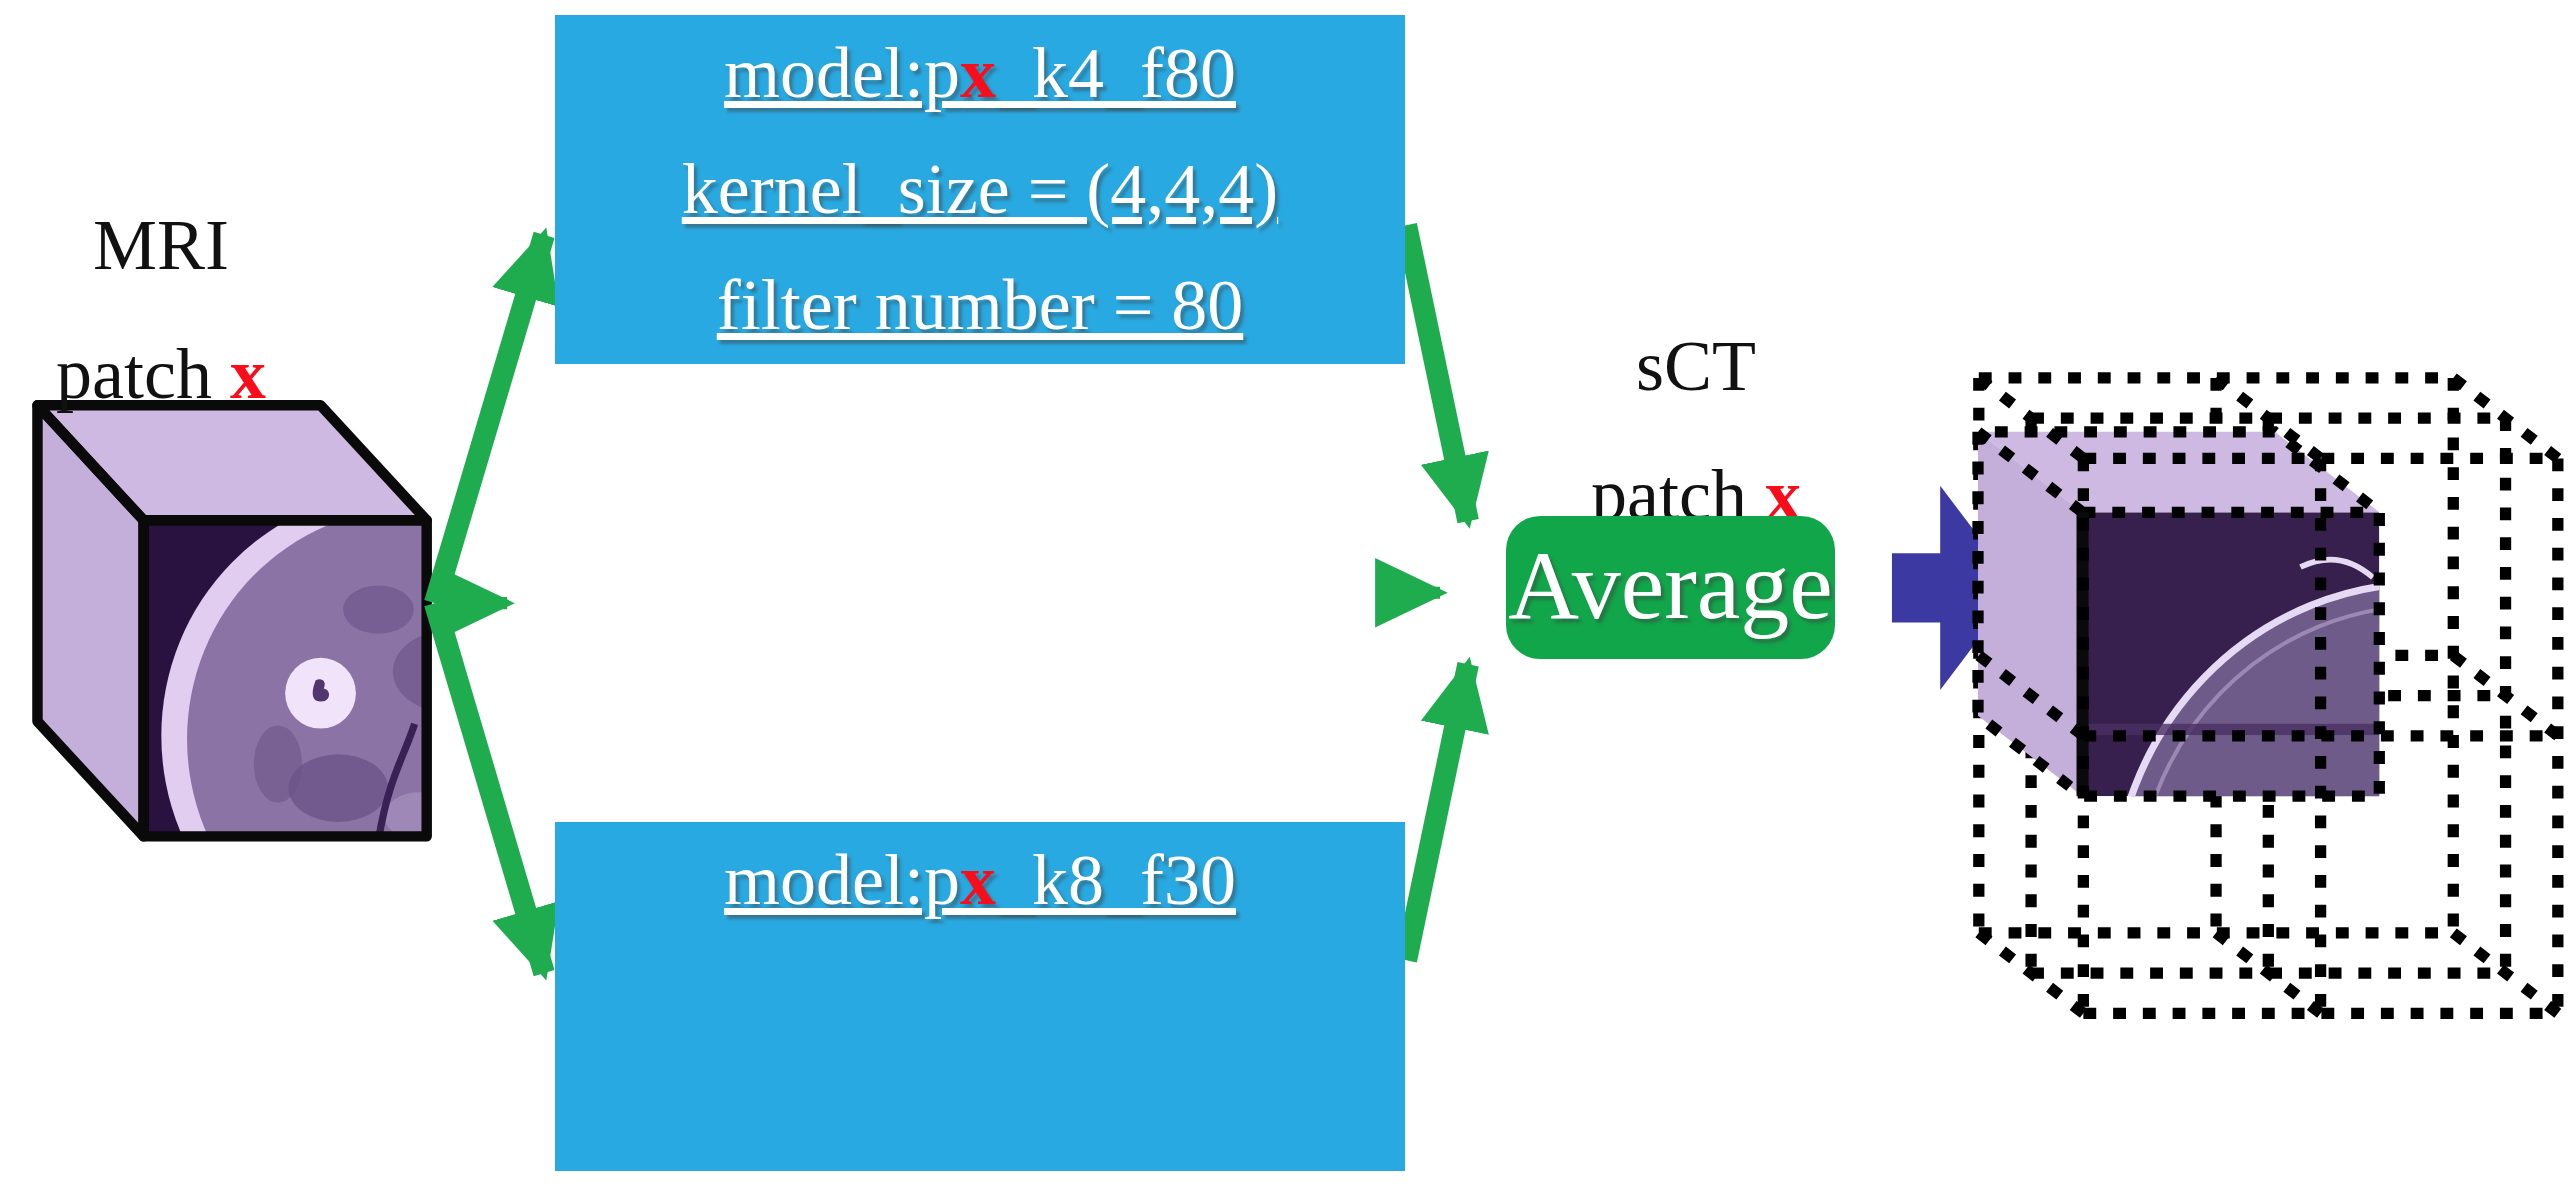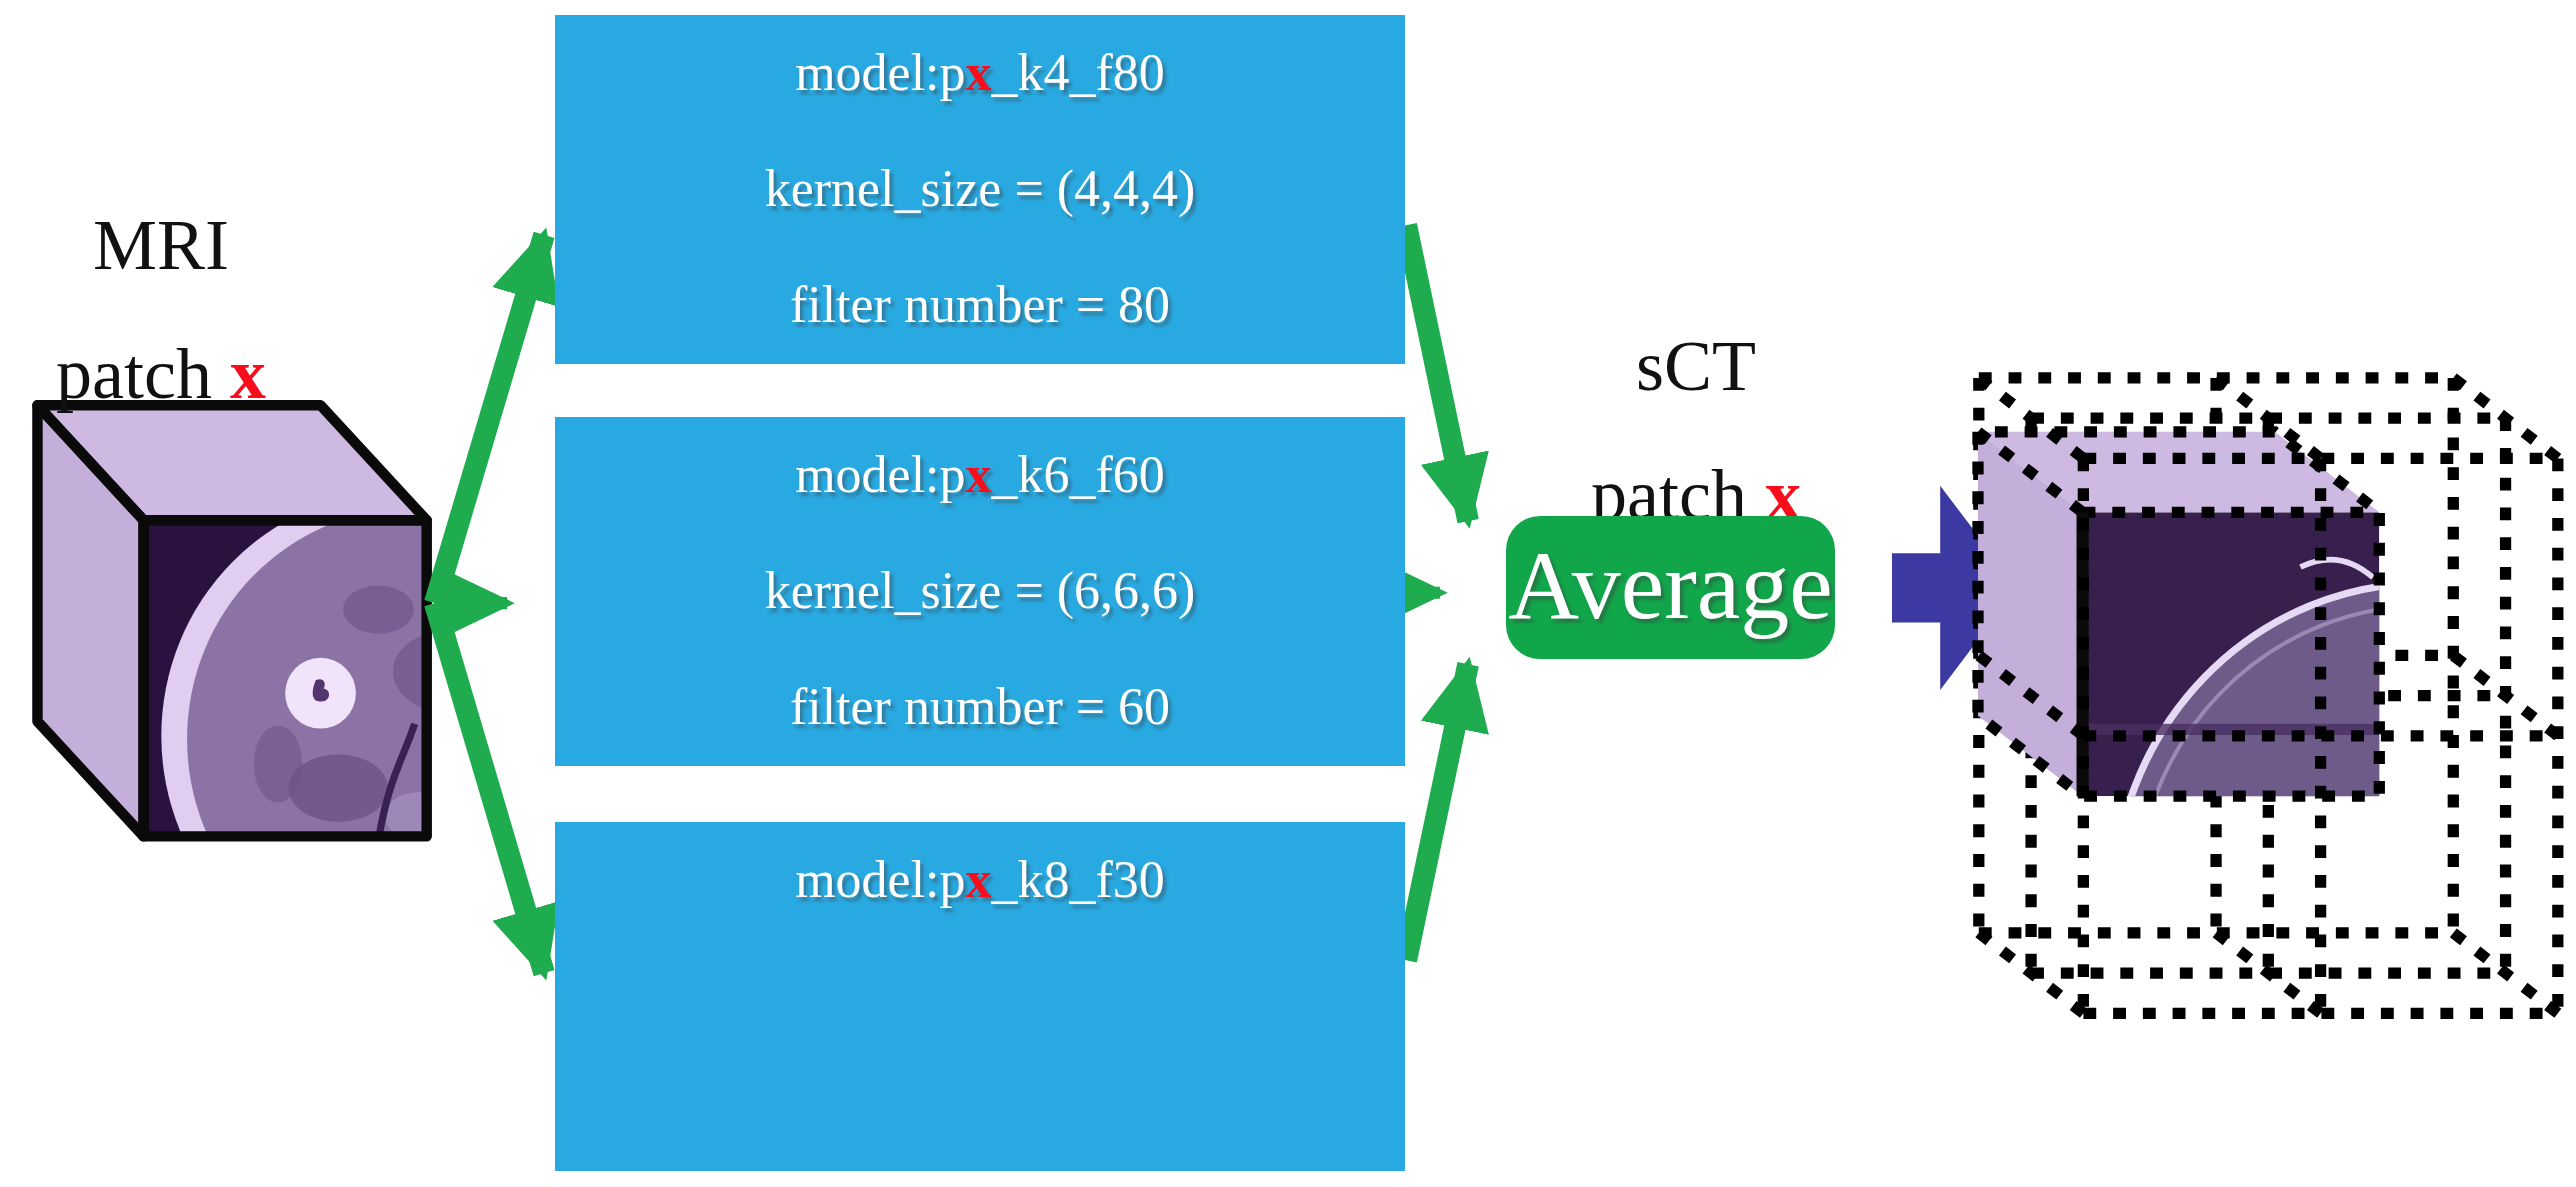--- a/index.html
+++ b/index.html
@@ -6,22 +6,22 @@
     --box-blue:#29A9E1; --green:#1FAC4F; --average-green:#12A64B;
     --arrow-indigo:#3C3AA2; --highlight-red:#FA0D1B;
     --cube-top:#CDB9E2; --cube-left:#C4AEDA; --text-white:#FFFFFF; --text-black:#111111;
   }
   html,body{margin:0;padding:0;background:#ffffff;}
   #canvas{position:relative;width:2576px;height:1187px;background:#ffffff;overflow:hidden;
           font-family:"Liberation Serif","DejaVu Serif",serif;}
   #scene{position:absolute;left:0;top:0;}
   .model-box{position:absolute;left:555px;width:850px;height:349px;background:var(--box-blue);
              color:var(--text-white);text-align:center;}
-  .box-line{font-size:52px;line-height:116px;white-space:nowrap;
-            text-shadow:3.2px 4px 3.2px rgba(60,60,60,0.45);}
+  .box-line{font-size:72px;line-height:116px;white-space:nowrap;
+            text-shadow:3.2px 4px 3.2px rgba(60,60,60,0.45);text-decoration:underline;}
   .hl{color:var(--highlight-red);font-weight:bold;}
   .label{position:absolute;text-align:center;color:var(--text-black);}
   .lab-line{font-size:72px;line-height:129px;white-space:nowrap;}
   .avg-btn{position:absolute;left:1506px;top:516px;width:329px;height:143px;
            background:var(--average-green);border-radius:34px;color:var(--text-white);
            text-align:center;font-size:98px;line-height:138px;
            text-shadow:3.2px 4px 3.2px rgba(60,60,60,0.45);}
 </style>
 </head>
 <body>
@@ -121,27 +121,20 @@
   </div>
 
   <div class="model-box" style="top:14.5px;">
     <div class="box-line">
       <span>model:p</span><span class="hl">x</span><span>_k4_f80</span>
     </div>
     <div class="box-line">kernel_size = (4,4,4)</div>
     <div class="box-line">filter number = 80</div>
   </div>
 
-  <div class="model-box" style="top:417px;">
-    <div class="box-line">
-      <span>model:p</span><span class="hl">x</span><span>_k6_f60</span>
-    </div>
-    <div class="box-line">kernel_size = (6,6,6)</div>
-    <div class="box-line">filter number = 60</div>
-  </div>
 
   <div class="model-box" style="top:822px;">
     <div class="box-line">
       <span>model:p</span><span class="hl">x</span><span>_k8_f30</span>
     </div>
   </div>
 
   <div class="label" style="left:1535px;top:302px;width:322px;">
     <div class="lab-line">
       <span>sCT</span>

